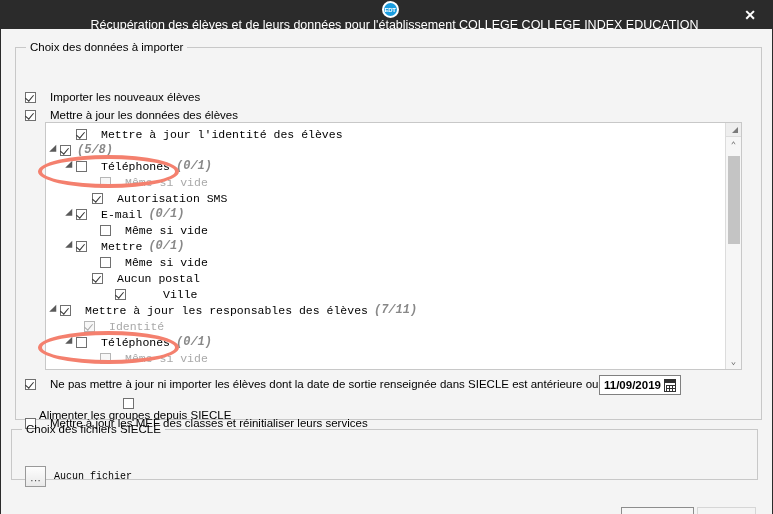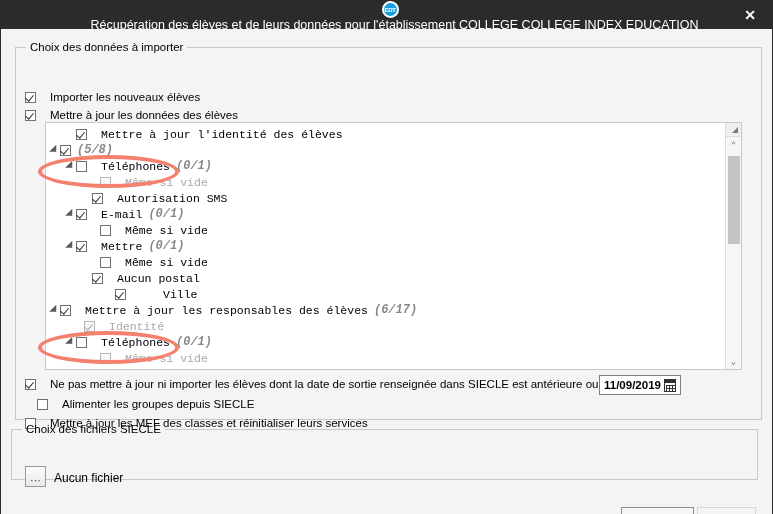--- a/index.html
+++ b/index.html
@@ -285,21 +285,22 @@
     font-size: 11px;
     color: #444;
     cursor: pointer;
     padding-bottom: 3px;
     line-height: 6px;
   }
   #file-label {
     position: absolute;
     left: 53px;
     top: 442px;
-    font-size: 12px;
+    font-size: 10px;
+    font-family: Liberation Mono, monospace;
   }
 
   
   .btn {
     position: absolute;
     height: 22px;
     box-sizing: border-box;
     background: #f6f6f6;
     border: 1px solid #8d8d8d;
     font-family: "Liberation Sans", sans-serif;
@@ -414,21 +415,21 @@
         <div class="tnode" style="left:38px; top:163px;gap:23px;">
           <span class="tri-spacer"></span>
           <span class="cbox checked"></span>
           <span class="cb-label">Ville</span>
         </div>
 
         <div class="tnode" style="left:6px; top:179px;">
           <span class="tri"></span>
           <span class="cbox checked"></span>
           <span class="cb-label">Mettre à jour les responsables des élèves</span>
-          <span class="count">(6/17)</span>
+          <span class="count">(7/11)</span>
         </div>
 
         <div class="tnode" style="left:30px; top:195px;">
           <span class="tri-spacer"></span>
           <span class="cbox disabled checked"></span>
           <span class="cb-label dim">Identité</span>
         </div>
 
         <div class="tnode" style="left:22px; top:211px;">
           <span class="tri"></span>
@@ -465,21 +466,21 @@
     <div class="cb-row" style="left:24px; top:349px;">
       <span class="cbox checked"></span>
       <span class="cb-label">Ne pas mettre à jour ni importer les élèves dont la date de sortie renseignée dans SIECLE est antérieure ou égale au</span>
     </div>
 
     <div id="date-field">
       <span>11/09/2019</span>
       <span id="date-cal"></span>
     </div>
 
-    <div class="cb-row" style="left:36px; top:369px;">
+    <div class="cb-row" style="left:24px; top:369px;flex-direction:column;">
       <span class="cbox"></span>
       <span class="cb-label">Alimenter les groupes depuis SIECLE</span>
     </div>
     <div class="cb-row" style="left:24px; top:388px;">
       <span class="cbox"></span>
       <span class="cb-label">Mettre à jour les MEF des classes et réinitialiser leurs services</span>
     </div>
 
     <fieldset class="grp" id="grp-files">
       <legend>Choix des fichiers SIECLE</legend>

